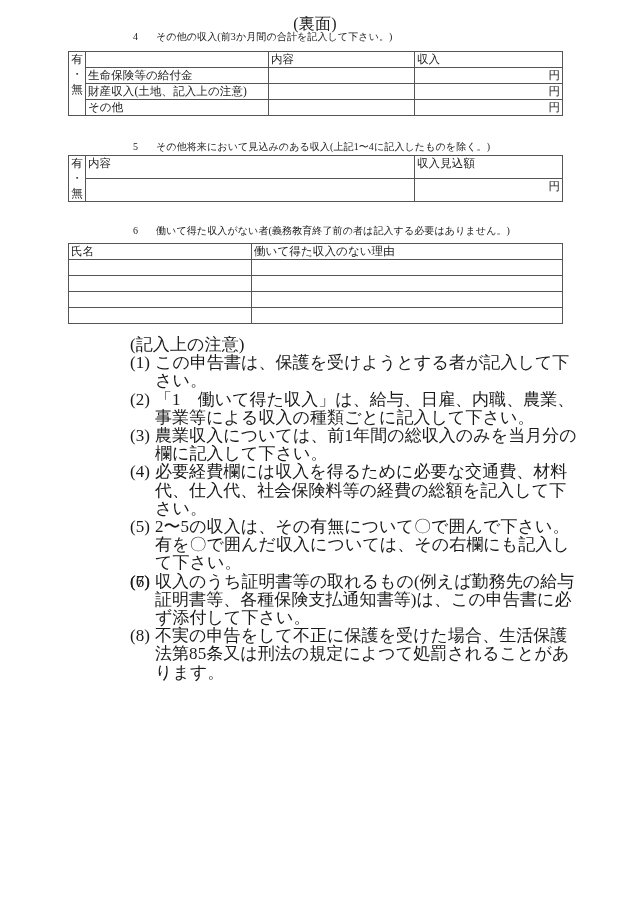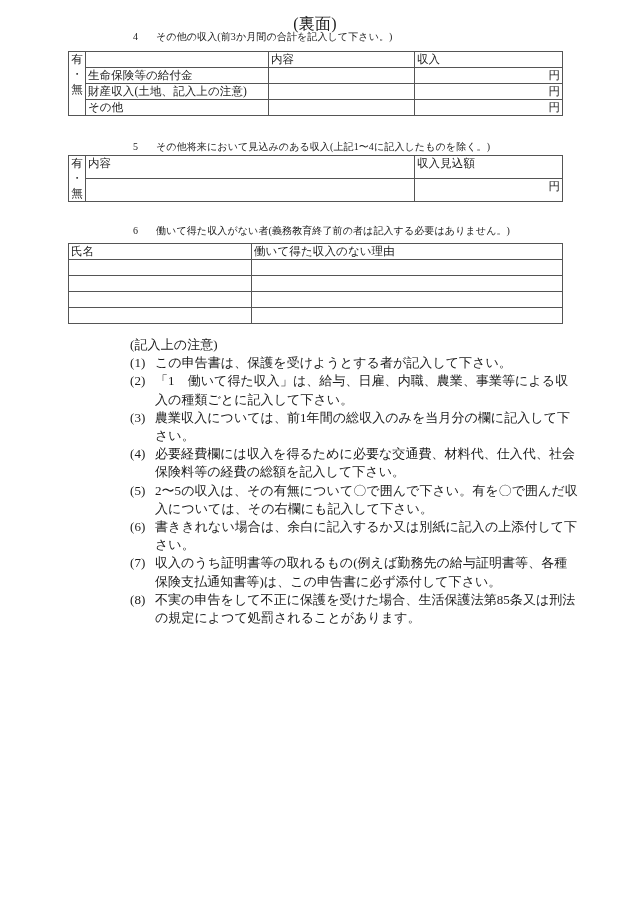--- a/index.html
+++ b/index.html
@@ -91,21 +91,21 @@
   td.row-tall {
     height: 17px;
   }
 
   
   .notes {
     position: absolute;
     left: 130px;
     top: 336px;
     width: 450px;
-    font-size: 13px;
+    font-size: 17px;
     line-height: 18.2px;
   }
   .notes-title {
     letter-spacing: 0.1px;
   }
   .note-item {
     position: relative;
     padding-left: 25px;
     letter-spacing: 0.05px;
   }
@@ -240,21 +240,20 @@
     <div class="note-item">
       <span class="note-marker">(4)</span>
       <span>必要経費欄には収入を得るために必要な交通費、材料代、仕入代、社会保険料等の経費の総額を記入して下さい。</span>
     </div>
     <div class="note-item">
       <span class="note-marker">(5)</span>
       <span>2〜5の収入は、その有無について〇で囲んで下さい。有を〇で囲んだ収入については、その右欄にも記入して下さい。</span>
     </div>
     <div class="note-item">
       <span class="note-marker">(6)</span>
-      <span>書ききれない場合は、余白に記入するか又は別紙に記入の上添付して下さい。</span>
     </div>
     <div class="note-item">
       <span class="note-marker">(7)</span>
       <span>収入のうち証明書等の取れるもの(例えば勤務先の給与証明書等、各種保険支払通知書等)は、この申告書に必ず添付して下さい。</span>
     </div>
     <div class="note-item">
       <span class="note-marker">(8)</span>
       <span>不実の申告をして不正に保護を受けた場合、生活保護法第85条又は刑法の規定によつて処罰されることがあります。</span>
     </div>
   </div>

